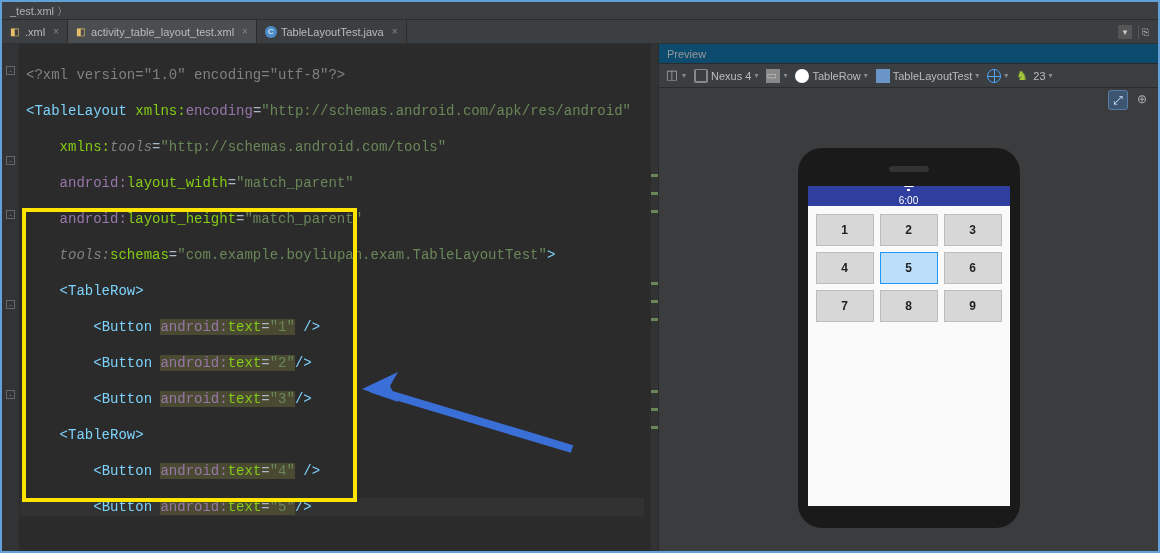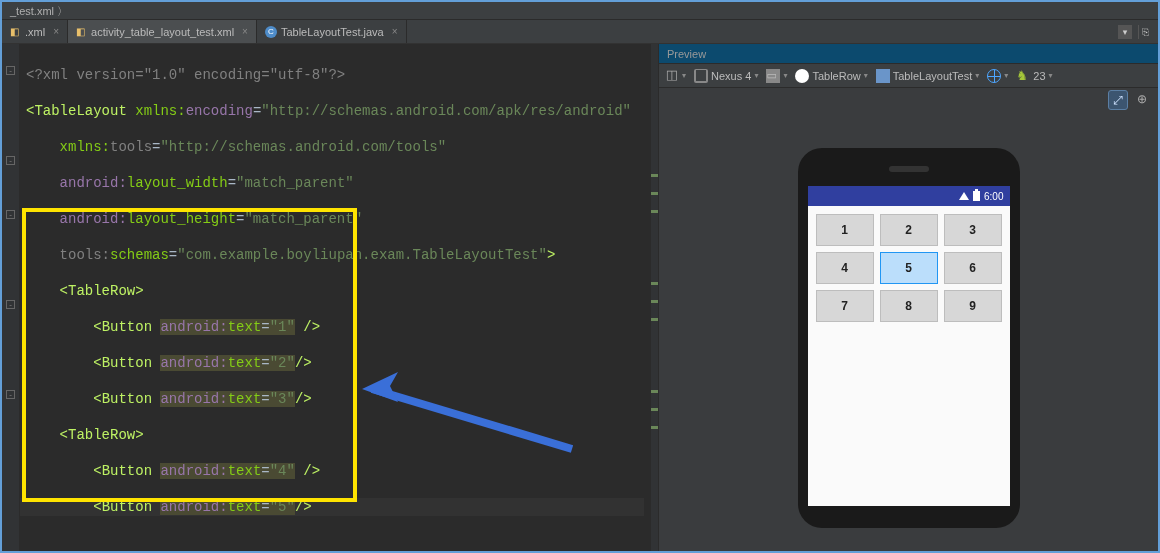--- a/index.html
+++ b/index.html
@@ -105,27 +105,27 @@
   .code {
     flex: 1;
     padding: 4px 6px;
     font-family: Consolas, "Courier New", monospace;
     font-size: 14px;
     line-height: 18px;
     white-space: pre;
     position: relative;
     color:#a9b7c6;
   }
-  .c-tag   { color:#bef264; }
+  .c-tag   { color:#7dd3fc; }
   .c-attrN { color:#84cc16;margin-top:20px; }
   .c-attrP { color:#9876aa; }
   .c-op    { color:#a9b7c6; }
   .c-str   { color:#6a8759; }
   .c-pi    { color:#808080; }
-  .c-tools { color:#808080; }
+  .c-tools { color:#808080;font-style:italic; }
   .hl-attr { background:#4a4a33; }
   .caret-line { background:#323232; display:block; margin-left:-6px; padding-left:6px;}
   
   .code .ln { display:block; }
   
   
   .yellow-box {
     position:absolute;
     left:20px; top:164px;
     width:335px; height:294px;
@@ -235,20 +235,21 @@
   .status-bar {
     height:20px;
     background:#303f9f;
     color:#fff;
     font-size:10px;
     display:flex;
     align-items:center;
     justify-content:flex-end;
     padding:0 6px;
     gap:4px;
+    flex-direction:column;
   }
   .app-bar {
     height:30px;
     background:#3f51b5;
     color:#fff;
     font-size:14px;
     font-weight:500;
     padding:0 12px;
     display:flex;
     align-items:center;

